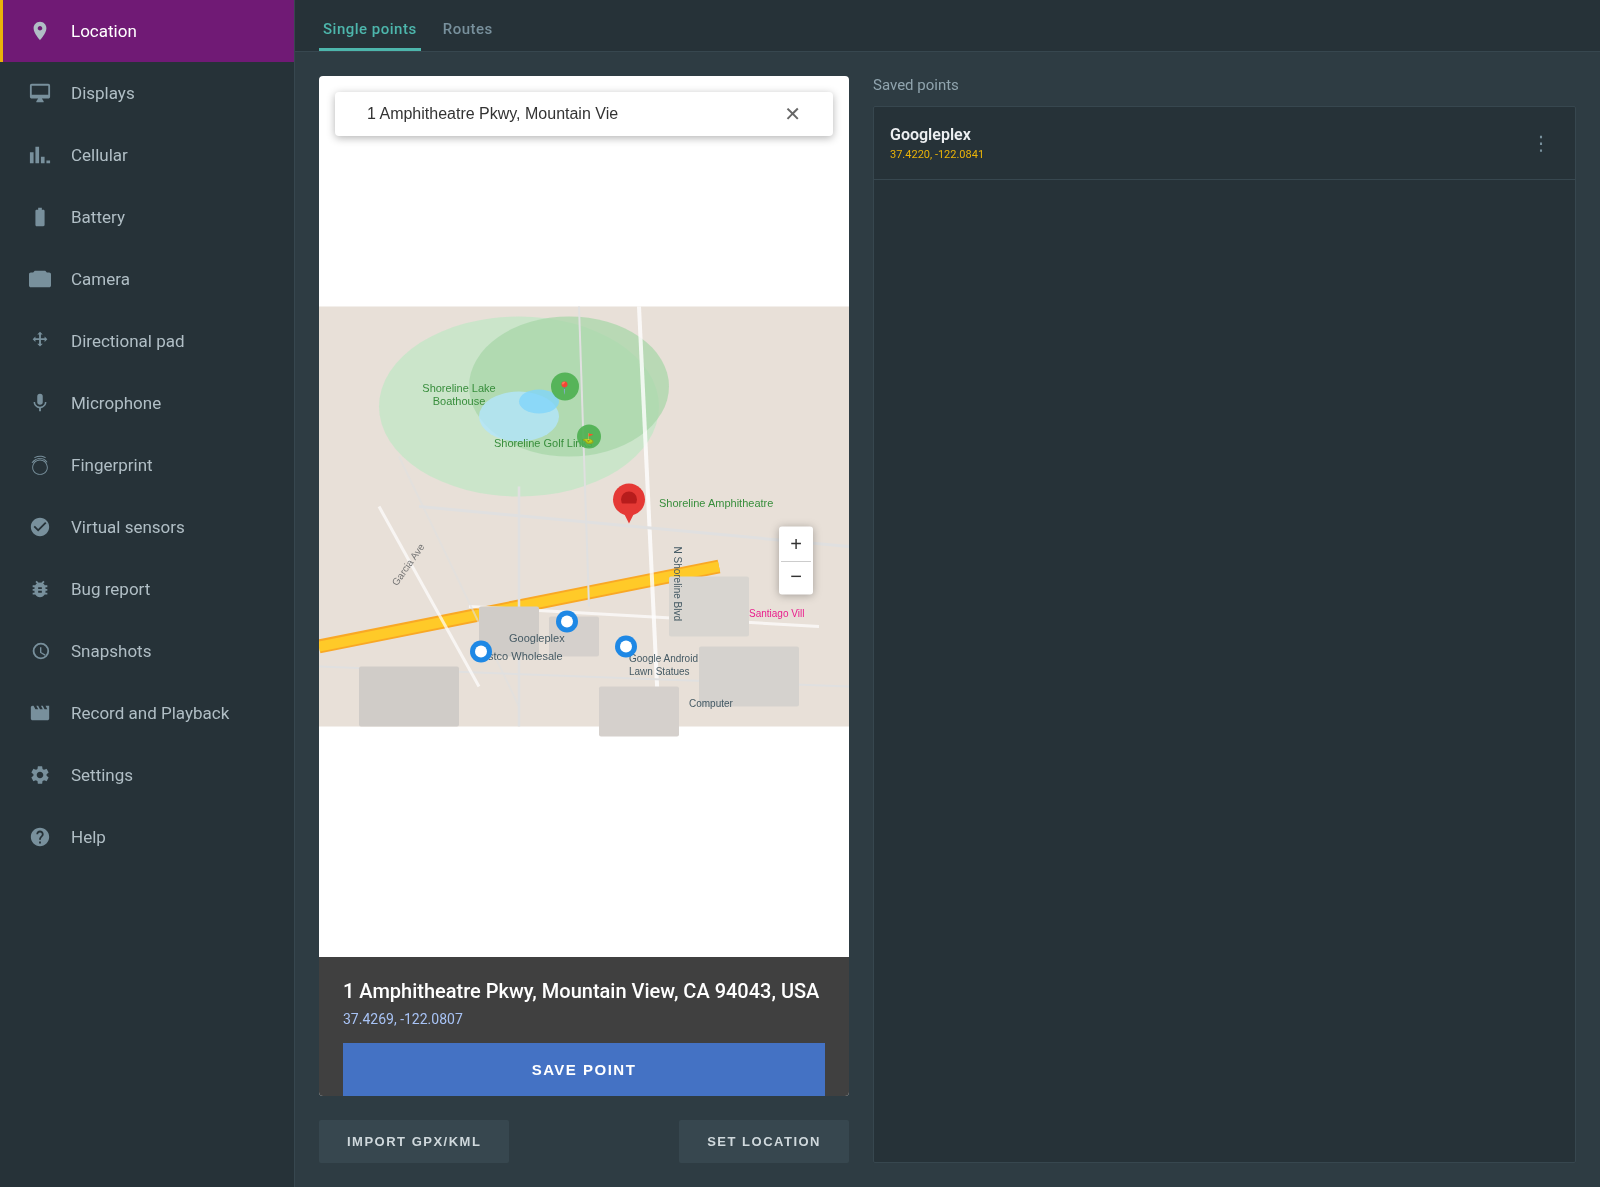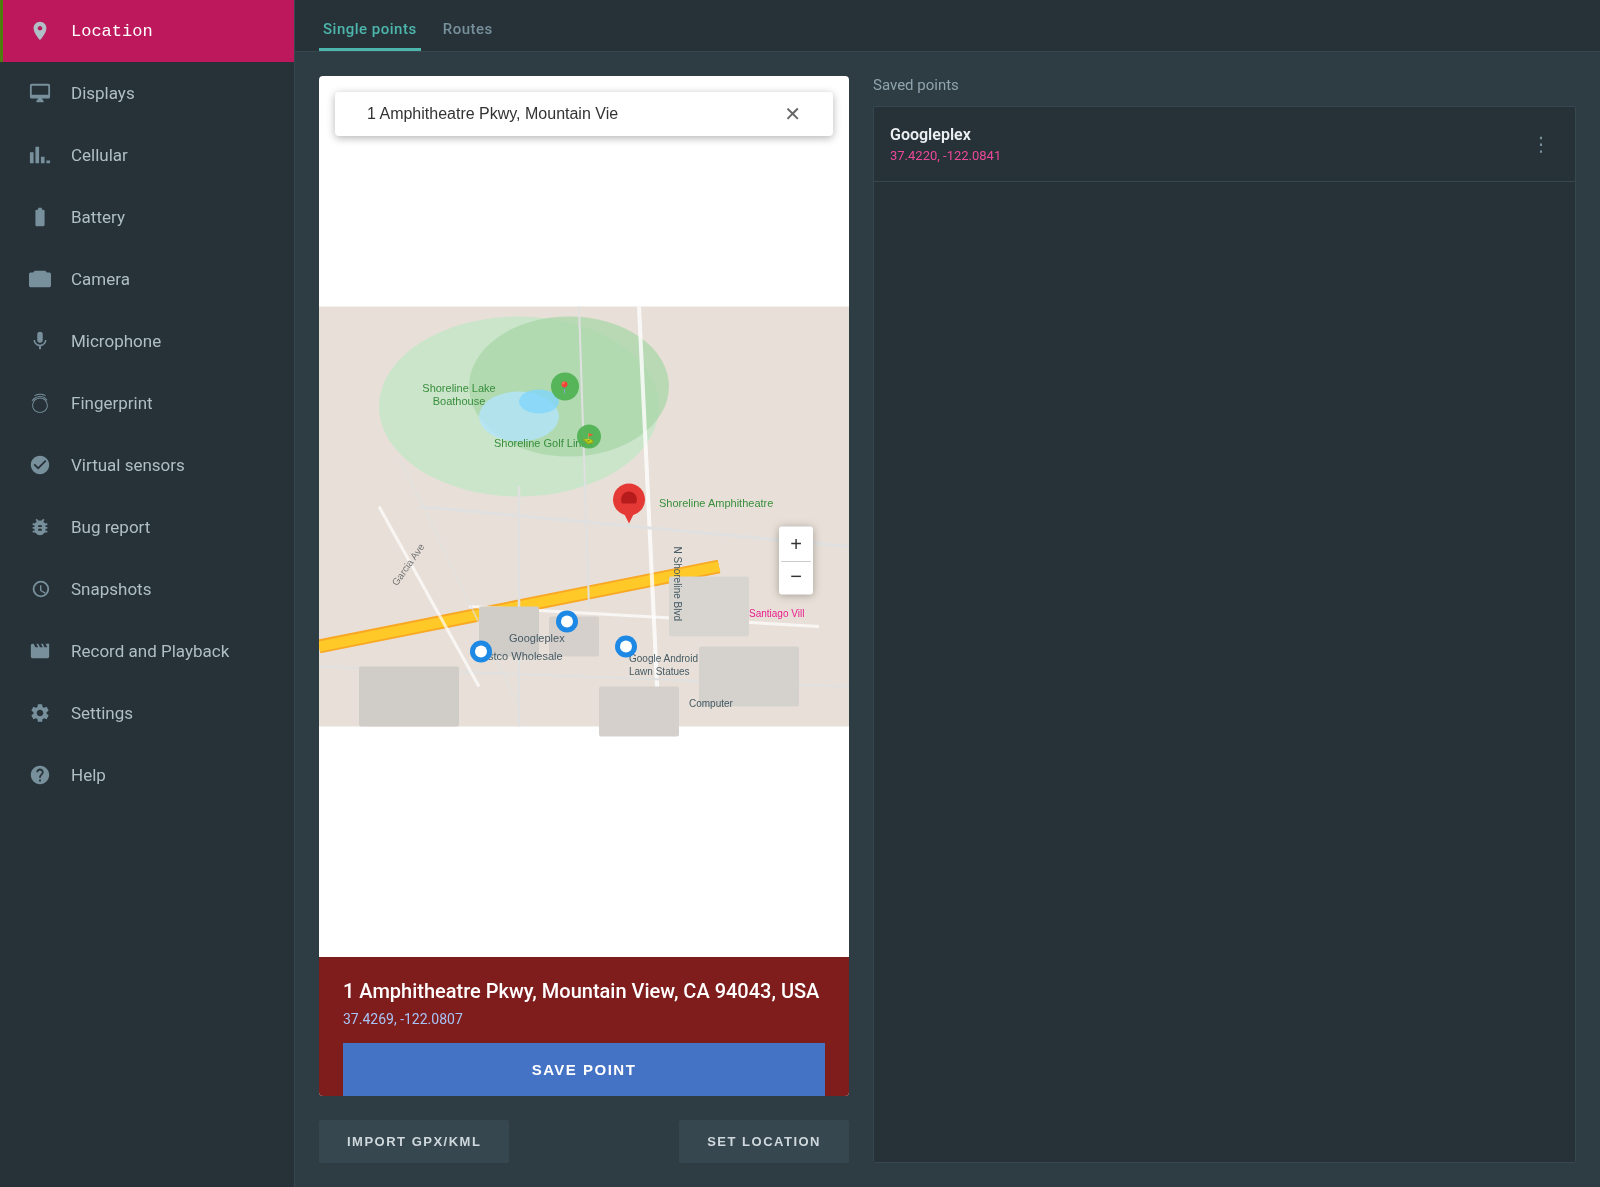--- a/index.html
+++ b/index.html
@@ -30,23 +30,22 @@
       padding: 18px 24px;
       cursor: pointer;
       font-size: 18px;
       color: #b0bec5;
       gap: 18px;
       border-left: 3px solid transparent;
       transition: background 0.1s;
     }
     .sidebar-item.active {
       color: #ffffff;
-      border-left: 3px solid #4d7c0f;
-      background: #be185d;
-      font-family: Liberation Mono, monospace;
+      border-left: 3px solid #eab308;
+      background: #701a75;
     }
     .sidebar-item .icon {
       width: 26px;
       height: 26px;
       display: flex;
       align-items: center;
       justify-content: center;
       flex-shrink: 0;
       font-size: 20px;
       color: #78909c;
@@ -155,21 +154,21 @@
 
     
     .map-visual {
       flex: 1;
       position: relative;
       overflow: hidden;
     }
 
     
     .location-info {
-      background: #7f1d1d;
+      background: #404040;
       padding: 20px 24px 0;
     }
     .location-address {
       color: #fff;
       font-size: 20px;
       font-weight: 500;
       line-height: 1.4;
       margin-bottom: 6px;
     }
     .location-coords {
@@ -238,22 +237,22 @@
     .saved-point-info {
       flex: 1;
     }
     .saved-point-name {
       font-size: 16px;
       font-weight: 600;
       color: #eceff1;
       margin-bottom: 4px;
     }
     .saved-point-coords {
-      font-size: 13px;
-      color: #ec4899;
+      font-size: 11px;
+      color: #eab308;
     }
     .saved-point-menu {
       color: #78909c;
       font-size: 20px;
       cursor: pointer;
       padding: 4px 8px;
     }
 
     
     .map-svg {
@@ -305,20 +304,28 @@
   <div class="sidebar-item">
     <span class="icon">
       <svg width="22" height="22" viewBox="0 0 24 24" fill="currentColor">
           <path d="M12 15.2A3.2 3.2 0 1 0 12 8.8a3.2 3.2 0 0 0 0 6.4zm0-8.2A5 5 0 1 1 12 17 5 5 0 0 1 12 7zm-7.5-2L6.27 3h11.46L19.5 5H22c1.1 0 2 .9 2 2v12c0 1.1-.9 2-2 2H2c-1.1 0-2-.9-2-2V7c0-1.1.9-2 2-2h2.5z"></path>
         </svg>
     </span>
     <span class="label">Camera</span>
   </div>
 
 
+  <div class="sidebar-item">
+    <span class="icon">
+      <svg width="22" height="22" viewBox="0 0 24 24" fill="currentColor">
+          <path d="M12 2L9 5h2v4H7V7L4 10l3 3V11h4v4H9l3 3 3-3h-2v-4h4v2l3-3-3-3v2h-4V5h2L12 2z"></path>
+        </svg>
+    </span>
+    <span class="label">Directional pad</span>
+  </div>
 
   <div class="sidebar-item">
     <span class="icon">
       <svg width="22" height="22" viewBox="0 0 24 24" fill="currentColor">
           <path d="M12 14a3 3 0 0 0 3-3V5a3 3 0 0 0-6 0v6a3 3 0 0 0 3 3zm5.3-3c0 3-2.54 5.1-5.3 5.1S6.7 14 6.7 11H5c0 3.41 2.72 6.23 6 6.72V21h2v-3.28c3.28-.48 6-3.3 6-6.72h-1.7z"></path>
         </svg>
     </span>
     <span class="label">Microphone</span>
   </div>
 

